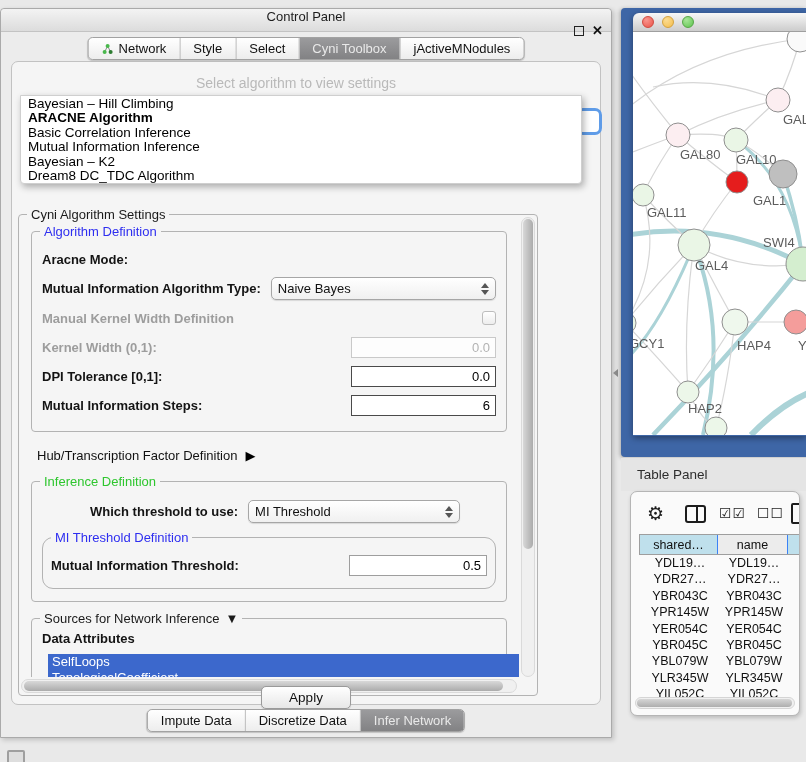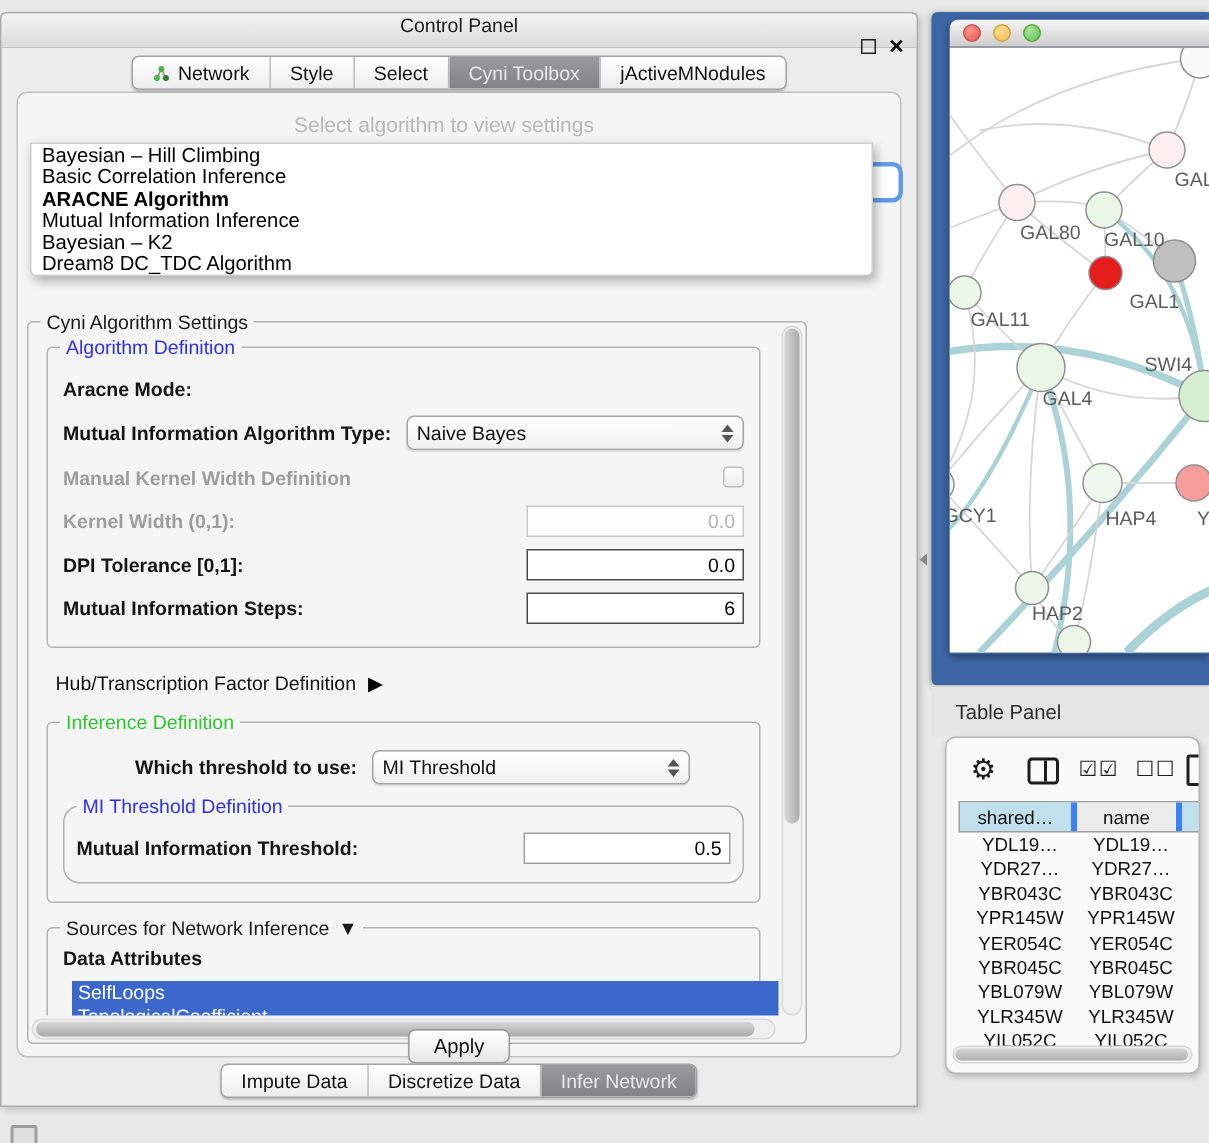--- a/index.html
+++ b/index.html
@@ -95,21 +95,21 @@
   .vscroll { position:absolute; right:2px; top:2px; bottom:18px; width:14px; background:#f0f0f0;
              border:1px solid #dadada; border-radius:7px; }
   .vthumb { position:absolute; left:1px; right:1px; top:1px; height:72%; border-radius:7px;
             background:linear-gradient(90deg,#d8d8d8,#ababab); }
   .hscroll { position:absolute; left:2px; right:20px; bottom:2px; height:14px; background:#f0f0f0;
              border:1px solid #dadada; border-radius:7px; }
   .hthumb { position:absolute; top:1px; bottom:1px; left:2px; width:97%; border-radius:7px;
             background:linear-gradient(#d8d8d8,#ababab); }
 
   .apply-btn { position:absolute; left:50%; top:624px; transform:translateX(-50%);
-               width:68px; height:23px; font-size:13.5px; color:#111; text-align:center; line-height:21px;
+               width:90px; height:23px; font-size:13.5px; color:#111; text-align:center; line-height:21px;
                border:1px solid #9a9a9a; border-radius:5px;
                background:linear-gradient(#ffffff,#e7e7e7); box-shadow:0 1px 1px rgba(0,0,0,.15); }
 
   
   .network-wrap { position:absolute; left:621px; top:8px; width:185px; height:449px;
                   background:#3e66a6; border-radius:4px 0 0 4px; box-shadow:-1px 1px 4px rgba(0,0,0,.3); }
   .net-window { position:absolute; left:12px; top:5px; width:173px; height:423px;
                 border-radius:6px 0 0 0; overflow:hidden; box-shadow:0 2px 6px rgba(0,0,0,.4); }
   .net-titlebar { height:19px; background:linear-gradient(#f7f7f7,#cccccc); border-bottom:1px solid #9f9f9f;
                   display:flex; align-items:center; gap:8px; padding-left:9px; }
@@ -131,21 +131,21 @@
   .icon { position:absolute; top:10px; color:#1c1c1c; }
   .gear { left:16px; font-size:19px; font-family:"DejaVu Sans",sans-serif; line-height:22px; }
   .cols { left:54px; top:13px; width:21px; height:18px; border:2px solid #1c1c1c; border-radius:3px; }
   .cols:after { content:""; position:absolute; left:50%; top:0; bottom:0; width:2px; background:#1c1c1c; }
   .checks { font-family:"DejaVu Sans",sans-serif; font-size:14px; letter-spacing:1px; top:13px; }
   .checks.on  { left:88px; }
   .checks.off { left:126px; }
   .docico { left:160px; top:11px; width:16px; height:21px; border:2px solid #1c1c1c; border-radius:2px; background:#fafafa; }
   .tbl { margin-left:8px; width:210px; font-size:12.5px; color:#111; }
   .tbl .hrow { display:flex; height:21px; border:1px solid #9e9e9e; }
-  .tbl .hcell { border-right:4px solid #3b82f6; text-align:center; line-height:20px; background:#ececec; overflow:hidden; white-space:nowrap; }
+  .tbl .hcell { border-right:1px solid #3b82f6; text-align:center; line-height:20px; background:#ececec; overflow:hidden; white-space:nowrap; }
   .tbl .hcell.blue { background:#bfe0ec; }
   .c1 { width:78px; } .c2 { width:70px; } .c3 { width:60px; }
   .tbl .drow { display:flex; height:16.4px; line-height:16.4px; }
   .tbl .dcell { padding-left:4px; white-space:nowrap; overflow:hidden;text-align:center; }
   .tp-hscroll { position:absolute; left:4px; right:4px; bottom:6px; height:12px; background:#f0f0f0;
                 border:1px solid #d5d5d5; border-radius:6px; }
   .tp-hthumb { position:absolute; left:1px; top:1px; bottom:1px; width:98%; border-radius:6px;
                background:linear-gradient(#d6d6d6,#aeaeae); }
 
   .splitter-arrow { position:absolute; left:613px; top:369px; width:0; height:0;
@@ -190,22 +190,22 @@
         <span>jActiveMNodules</span>
       </div>
   </div>
 
   <div class="cp-main">
     <div class="combo-placeholder">Select algorithm to view settings</div>
     <div class="blue-frag"></div>
 
     <div class="dd-list">
       <div class="dd-item">Bayesian – Hill Climbing</div>
+      <div class="dd-item bold">ARACNE Algorithm</div>
       <div class="dd-item">Basic Correlation Inference</div>
-      <div class="dd-item bold">ARACNE Algorithm</div>
       <div class="dd-item">Mutual Information Inference</div>
       <div class="dd-item">Bayesian – K2</div>
       <div class="dd-item">Dream8 DC_TDC Algorithm</div>
     </div>
 
     <div class="settings groupbox">
       <span class="legend">Cyni Algorithm Settings</span>
 
       <div class="settings-content">
 

